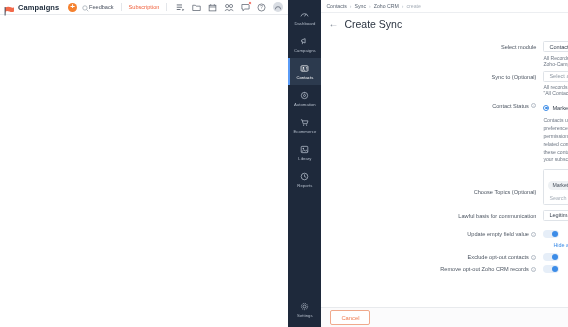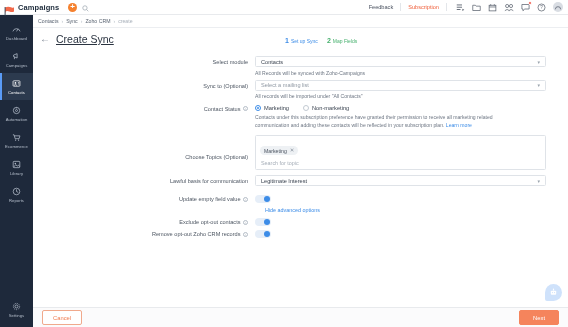--- a/index.html
+++ b/index.html
@@ -2,21 +2,21 @@
 <html><head>
 <meta charset="utf-8">
 <style>
   * { box-sizing: border-box; margin: 0; padding: 0; }
   html, body {
     width: 568px; height: 327px;
     font-family: "Liberation Sans", sans-serif;
     background: #ffffff;
     overflow: hidden;
   }
-  #app { position: relative; width: 568px; height: 327px; display: flex; flex-direction: column; }
+  #app { position: relative; width: 568px; height: 327px; display: flex; }
 
   
   .topbar {
     height: 15px; flex: 0 0 15px;
     background: #ffffff;
     display: flex; align-items: center;
     border-bottom: 1px solid #e8eaed;
     position: relative; z-index: 6;
   }
   .brand { display: flex; align-items: center; gap: 3px; padding-left: 4px; width: 62px; }
@@ -87,21 +87,21 @@
   }
   .bc-item { font-size: 5.2px; color: #5a6472; }
   .bc-item.current { color: #a8b0ba; }
   .bc-sep { font-size: 5px; color: #b9c0c9; }
 
   .page-head {
     flex: 0 0 22px; display: flex; align-items: center;
     padding-left: 7px; position: relative;
   }
   .back-arrow { font-size: 10px; color: #7d8794; margin-right: 6px; line-height: 1; }
-  .page-title { font-size: 10.5px; color: #2a3340; font-weight: normal; text-decoration: underline; }
+  .page-title { font-size: 10.5px; color: #2a3340; font-weight: normal; }
   .steps { position: absolute; left: 252px; top: 9px; display: flex; gap: 9px; align-items: center; }
   .step { display: flex; align-items: baseline; gap: 2px; }
   .step-num { font-size: 7px; font-weight: bold; }
   .step-lbl { font-size: 5px; }
   .step.s1 .step-num, .step.s1 .step-lbl { color: #3c8ce7; }
   .step.s2 .step-num, .step.s2 .step-lbl { color: #46b06d; }
 
   
   .form {
     flex: 1; padding: 6px 0 0 0; min-height: 0; overflow: hidden;

